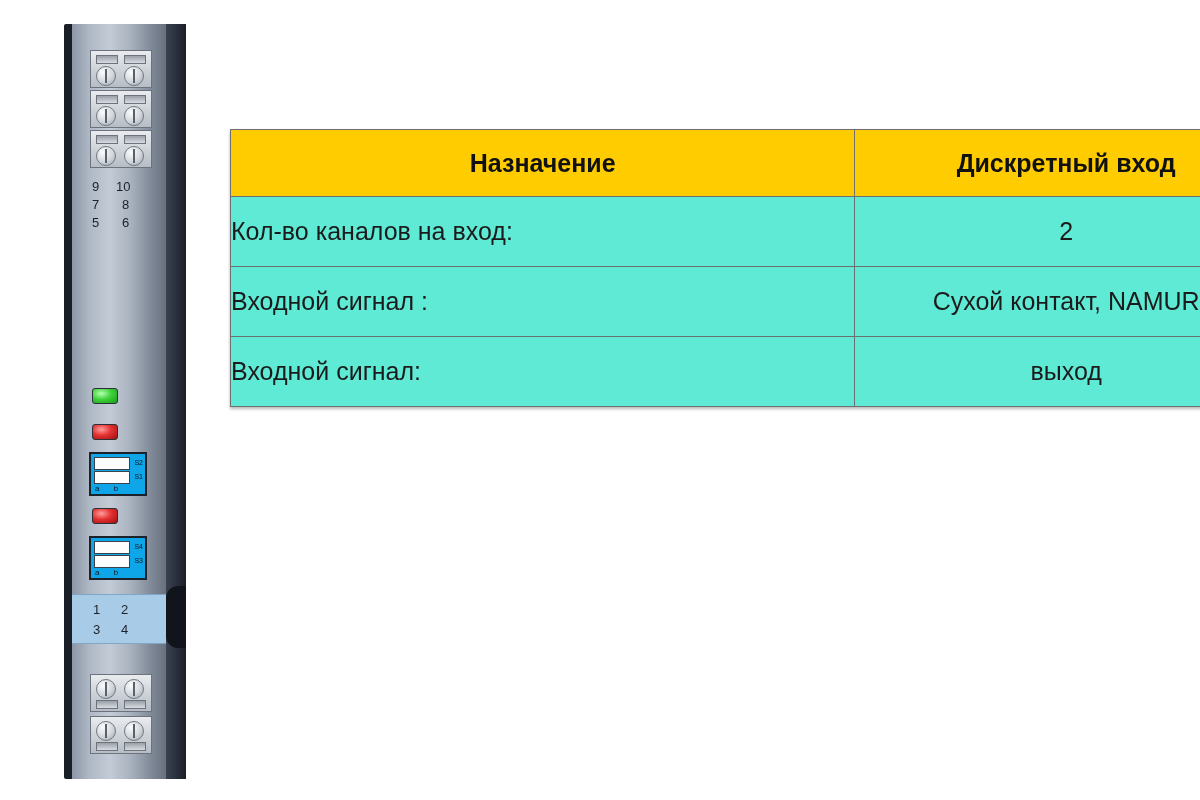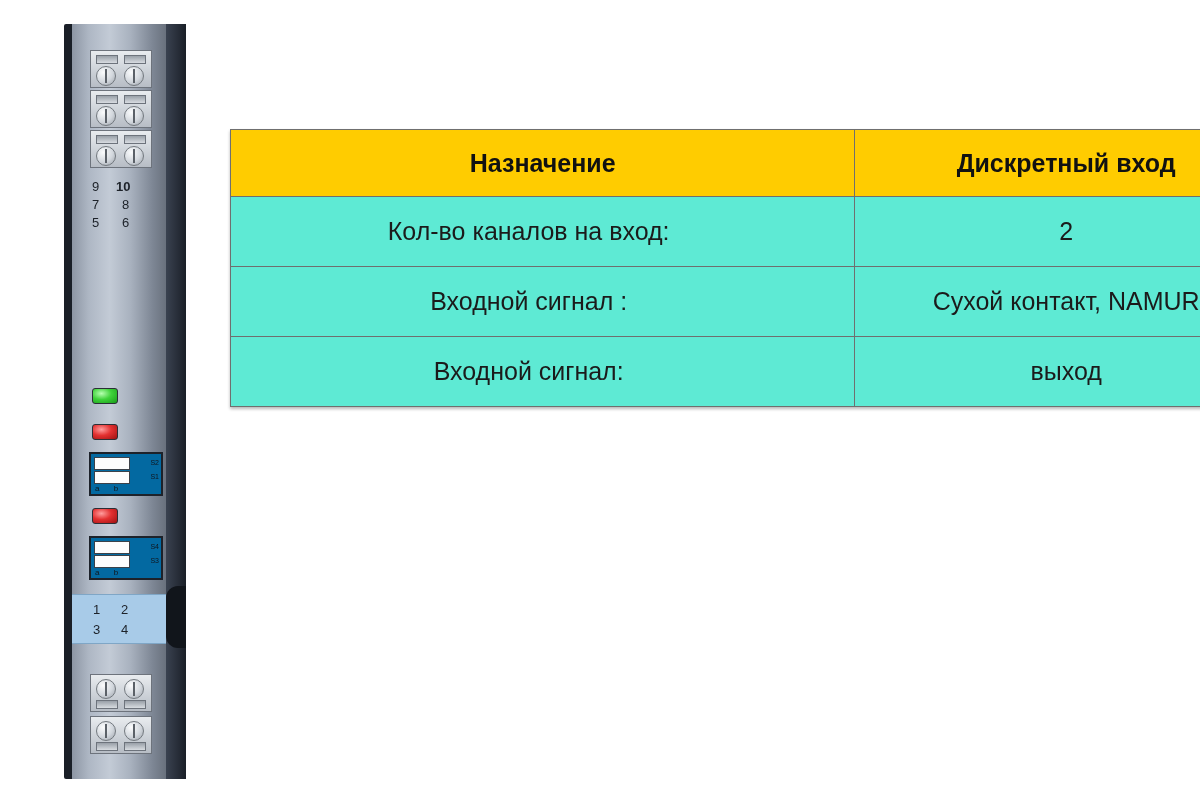--- a/index.html
+++ b/index.html
@@ -101,23 +101,23 @@
   .led.green {
     background: radial-gradient(ellipse at 35% 32%, #b6ffb0 0%, #3fd23a 45%, #179a18 100%);
   }
   .led.red {
     background: radial-gradient(ellipse at 35% 32%, #ff9d9d 0%, #e33030 45%, #9c1111 100%);
   }
 
   
   .sw-block {
     position: absolute;
-    width: 74px;
+    width: 58px;
     height: 44px;
-    background: #0369a1;
+    background: #0ea5e9;
     border: 2px solid #1d222a;
     box-sizing: border-box;
   }
   .sw-row {
     position: absolute;
     left: 3px;
     width: 36px;
     height: 13px;
     background: #fdfdfd;
     border: 1px solid #3b4149;
@@ -184,21 +184,21 @@
   #spec-table thead th {
     background: #FFCC00;
     font-weight: bold;
     font-size: 25px;
     color: #111111;
     height: 66px;
   }
   #spec-table td.label-col {
     width: 516px;
     padding-right: 28px;
-    text-align: center;
+    text-align: left;
   }
   #spec-table td.value-col {
     width: 368px;
   }
   .table-top-shade {
     position: absolute;
     left: 234px;
     top: 140px;
     width: 878px;
     height: 6px;
@@ -226,21 +226,21 @@
     <div class="screw" style="left:33px; top:15px;"></div>
   </div>
   <div class="term-block" style="left:26px; top:106px; width:62px; height:38px;">
     <div class="slot" style="left:5px; top:4px;"></div>
     <div class="slot" style="left:33px; top:4px;"></div>
     <div class="screw" style="left:5px; top:15px;"></div>
     <div class="screw" style="left:33px; top:15px;"></div>
   </div>
 
   <div class="num" style="left:28px; top:155px;">9</div>
-  <div class="num" style="left:52px; top:155px;font-weight:bold;">10</div>
+  <div class="num" style="left:52px; top:155px;">10</div>
   <div class="num" style="left:28px; top:173px;">7</div>
   <div class="num" style="left:58px; top:173px;">8</div>
   <div class="num" style="left:28px; top:191px;">5</div>
   <div class="num" style="left:58px; top:191px;">6</div>
 
   <div class="led green" style="left:28px; top:364px;"></div>
   <div class="led red" style="left:28px; top:400px;"></div>
 
   <div class="sw-block" style="left:25px; top:428px;">
     <div class="sw-row" style="top:3px;"></div>

